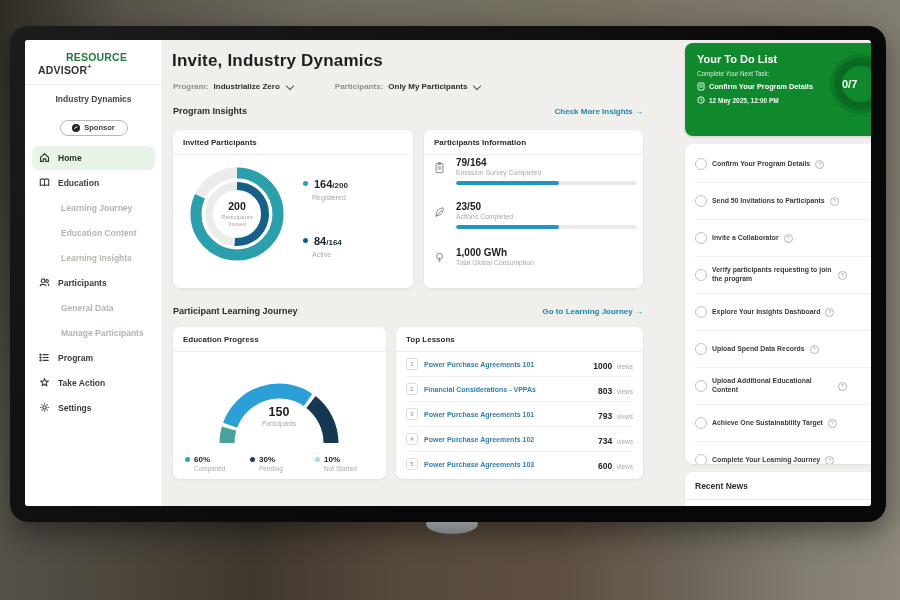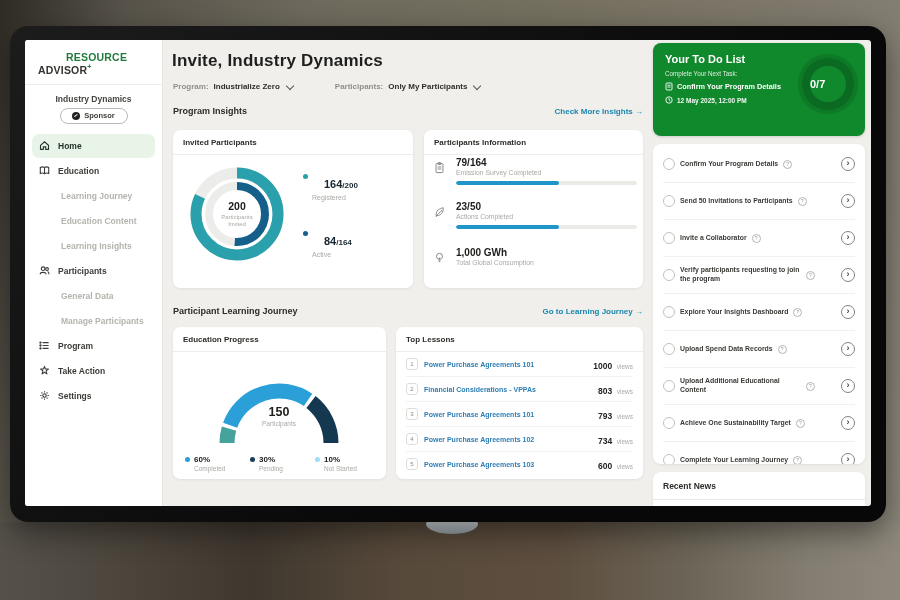--- a/index.html
+++ b/index.html
@@ -20,21 +20,21 @@
     background:linear-gradient(135deg,#1c1c1c,#080808 65%);
     box-shadow:0 10px 30px rgba(0,0,0,.45);}
   .screen{left:15px;top:14px;width:846px;height:466px;background:#f0efec;
     border-radius:3px;overflow:hidden;}
 
   
   .sidebar{left:0;top:0;width:137px;height:466px;background:#ffffff;border-right:1px solid #e6e6e3;}
   .logo{padding:11px 0 8px 13px;font-size:10.5px;font-weight:800;letter-spacing:.2px;border-bottom:1px solid #ededea;}
   .logo .g{color:#217a3c;margin-left:28px;} .logo .d{color:#33332f;} .logo sup{font-size:7px;color:#217a3c;}
   .org{margin-top:9px;text-align:center;font-size:8.5px;font-weight:700;color:#454541;}
-  .badge{margin:4px auto 0;width:58px;display:flex;align-items:center;justify-content:center;gap:4px;
+  .badge{margin:16px auto 0;width:58px;display:flex;align-items:center;justify-content:center;gap:4px;
     border:1px solid #b9b9b3;border-radius:10px;padding:2.5px 4px;font-size:7.5px;font-weight:600;color:#3c3c38;}
   .badge .bicon{width:8px;height:8px;border-radius:50%;background:#222;position:relative;flex:none;}
   .badge .bicon:after{content:"";position:absolute;left:2px;top:3.2px;width:4px;height:1.4px;background:#fff;transform:rotate(-35deg);border-radius:1px;}
   .nav{margin-top:10px;}
   .nav-item{display:flex;align-items:center;gap:8px;height:24px;margin:1px 7px;padding-left:7px;
     font-size:8.5px;font-weight:700;color:#3c3c38;border-radius:7px;cursor:pointer;}
   .nav-item.sub{padding-left:29px;color:#b4b4ae;font-weight:600;}
   .nav-item.active{background:#e7f4e7;color:#27352a;}
   .nav-item svg{flex:none;}
 
@@ -56,21 +56,21 @@
   .card-head{padding:8px 10px 7px;font-size:8px;font-weight:800;color:#2c2c28;border-bottom:1px solid #ececea;}
 
   
   #card-invited{left:11px;top:90px;width:240px;height:158px;}
   .donut-wrap{position:absolute;left:12px;top:32px;width:104px;height:104px;}
   .donut-center{position:absolute;left:0;top:0;width:104px;height:104px;display:flex;flex-direction:column;
     align-items:center;justify-content:center;text-align:center;}
   .d-big{font-size:10.5px;font-weight:800;color:#1d1d1b;}
   .d-sub{font-size:6px;color:#a9a9a4;line-height:1.25;margin-top:2px;width:44px;}
   .dleg{position:absolute;left:130px;}
-  .dleg .row{display:flex;align-items:flex-start;gap:16px;}
+  .dleg .row{display:flex;align-items:center;gap:6px;}
   .leg-dot{width:5px;height:5px;border-radius:50%;flex:none;}
   .frac b{font-size:11px;font-weight:800;color:#16262f;}
   .frac .den{font-size:8px;font-weight:800;color:#16262f;}
   .dleg .lab{font-size:7px;color:#a9a9a4;margin:2px 0 0 9px;}
 
   
   #card-pinfo{left:262px;top:90px;width:219px;height:158px;}
   .metric{position:absolute;left:10px;width:199px;}
   .m-icon{position:absolute;left:0;top:3px;color:#8a8a85;}
   .m-body{margin-left:22px;}
@@ -96,21 +96,21 @@
   .lesson{display:flex;align-items:center;margin:0 10px;height:24px;border-bottom:1px solid #f1f1ee;gap:6px;}
   .lesson:last-child{border-bottom:none;}
   .rank{width:10px;height:10px;border:1px solid #ddddd8;border-radius:3px;font-size:6px;color:#8a8a85;
     display:flex;align-items:center;justify-content:center;flex:none;}
   .l-title{font-size:7px;font-weight:700;color:#2e7eb4;cursor:pointer;}
   .l-views{margin-left:auto;white-space:nowrap;}
   .l-views b{font-size:8.5px;font-weight:800;color:#232321;}
   .l-views span{font-size:6.5px;color:#a9a9a4;}
 
   
-  .right{left:628px;top:0;width:212px;height:466px;}
+  .right{left:660px;top:0;width:212px;height:466px;}
   .todo-card{position:absolute;left:0;top:3px;width:212px;height:93px;border-radius:8px;background:#10882c;
     color:#fff;box-shadow:0 1px 3px rgba(0,0,0,.15);}
   .todo-inner{padding:10px 12px;}
   .todo-title{font-size:11px;font-weight:800;}
   .todo-sub{font-size:6.3px;color:rgba(255,255,255,.85);margin-top:5px;}
   .todo-next{display:flex;align-items:center;gap:4px;margin-top:5px;font-size:7.3px;font-weight:800;}
   .todo-due{display:flex;align-items:center;gap:4px;margin-top:5px;font-size:6.5px;font-weight:600;color:rgba(255,255,255,.95);}
   .ring{position:absolute;right:11px;top:15px;width:36px;height:36px;border-radius:50%;
     border:8px solid #0a6a22;box-shadow:0 0 0 4px rgba(7,85,24,.28);
     display:flex;align-items:center;justify-content:flex-start;font-size:11px;font-weight:800;color:#fff;}

